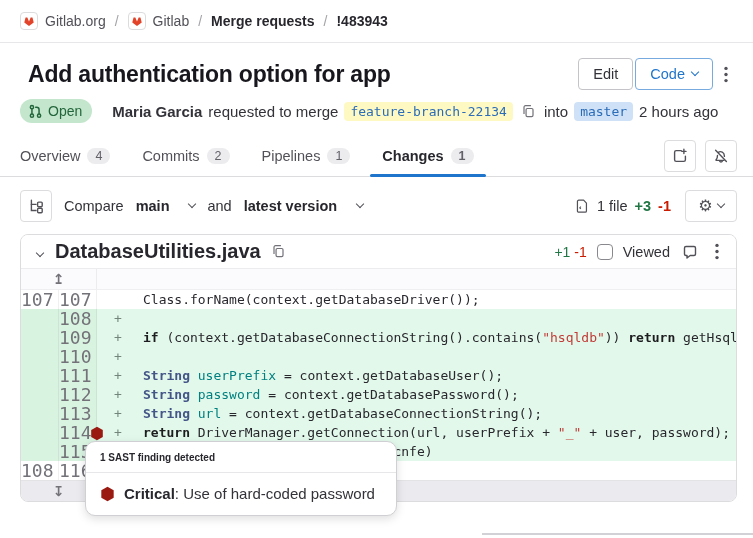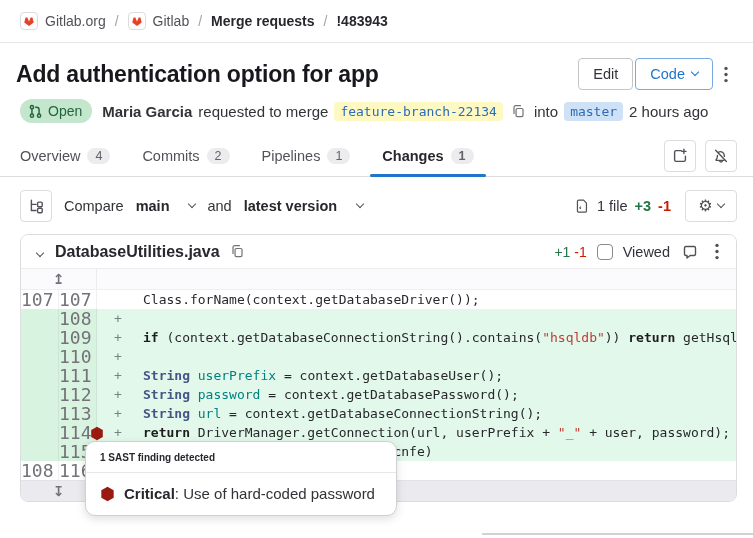--- a/index.html
+++ b/index.html
@@ -15,37 +15,37 @@
     font-size: 14px; color: #535158;
   }
   .crumb { display: inline-flex; align-items: center; gap: 7px; cursor: pointer; }
   .crumb.bold { font-weight: 700; color: #28272d; }
   .crumb-sep { color: #a4a3a8; }
   .avatar-box {
     width: 18px; height: 18px; border: 1px solid #dcdcde; border-radius: 4px;
     display: inline-flex; align-items: center; justify-content: center; background: #fff;
   }
   
-  .title-row { margin: 15px 16px 0 16px; display: flex; align-items: center; }
+  .title-row { margin: 15px 16px 0 28px; display: flex; align-items: center; }
   .title-row h1 { font-size: 23px; font-weight: 700; color: #18171d; letter-spacing: -0.2px; }
   .title-actions { margin-left: auto; display: flex; align-items: center; gap: 2px; }
   .btn {
     height: 32px; padding: 0 14px; border-radius: 4px; background: #fff;
     border: 1px solid #c4c4c8; font-size: 14.5px; color: #333238; cursor: pointer;
     display: inline-flex; align-items: center; gap: 7px; font-family: inherit;
   }
   .btn.code { border-color: #77aade; color: #1f75cb; font-weight: 400; }
   .icon-btn {
     width: 32px; height: 32px; border: 1px solid #dcdcde; border-radius: 4px;
     background: #fff; display: inline-flex; align-items: center; justify-content: center; cursor: pointer;
   }
   .kebab-btn { border: none; background: none; width: 22px; height: 32px; display: inline-flex; align-items: center; justify-content: center; cursor: pointer; }
   .chev { width: 6px; height: 6px; border-right: 1.6px solid currentColor; border-bottom: 1.6px solid currentColor; display: inline-block; transform: rotate(45deg); margin-top: -4px; }
   
-  .status-row { margin: 9px 20px 0; display: flex; align-items: center; gap: 10px; font-size: 15px; color: #333238; flex-wrap: nowrap; }
+  .status-row { margin: 9px 20px 0; display: flex; align-items: center; gap: 20px; font-size: 15px; color: #333238; flex-wrap: nowrap; }
   .badge-open {
     display: inline-flex; align-items: center; gap: 5px;
     background: #c3e6cd; color: #24663b; border-radius: 12px; height: 24px;
     padding: 0 10px 0 8px; font-size: 14px;
   }
   .status-text { display: inline-flex; align-items: center; gap: 6px; white-space: nowrap; }
   .branch-chip {
     font-family: "DejaVu Sans Mono", monospace; font-size: 13px; color: #2b6cb8;
     background: #fef9c3; border-radius: 4px; padding: 2px 6px; cursor: pointer;
   }
@@ -67,21 +67,21 @@
   .dd .chev { color: #535158; }
   .compare-right { margin-left: auto; display: flex; align-items: center; gap: 7px; }
   .stat-add { color: #217645; font-weight: 700; }
   .stat-del { color: #c91c00; font-weight: 700; }
   .gear-btn { width: 52px; height: 32px; border: 1px solid #dcdcde; border-radius: 4px; background: #fff; display: inline-flex; align-items: center; justify-content: center; gap: 5px; cursor: pointer; color: #535158; margin-left: 7px; }
   .gear-glyph { font-size: 16px; line-height: 1; font-family: "DejaVu Sans", sans-serif; }
   
   .diff-panel { margin: 0 16px 0 20px; border: 1px solid #dcdcde; border-radius: 8px; overflow: hidden; }
   .file-header { height: 34px; display: flex; align-items: center; padding: 0 12px; gap: 8px; background: #fff; border-bottom: 1px solid #ececef; }
   .file-toggle { border: none; background: none; cursor: pointer; color: #535158; padding: 2px 4px; }
-  .file-name { font-weight: 700; font-size: 16px; color: #28272d; }
+  .file-name { font-weight: 700; font-size: 20px; color: #28272d; }
   .fh-right { margin-left: auto; display: flex; align-items: center; gap: 10px; font-size: 14px; }
   .checkbox { width: 16px; height: 16px; border: 1.5px solid #89888d; border-radius: 4px; background: #fff; display: inline-block; cursor: pointer; }
   .viewed-label { font-size: 14.5px; color: #333238; }
   
   .d-row { display: flex; height: 19px; line-height: 19px; font-family: "DejaVu Sans Mono", monospace; font-size: 13px; }
   .num { flex: 0 0 38px; width: 38px; text-align: right; padding-right: 9px; color: #737278; cursor: pointer; font-size: 18px; }
   .num.old { border-right: 1px solid rgba(0,0,0,0.06); }
   .num.new { border-right: 1px solid rgba(0,0,0,0.06); position: relative; }
   .d-row.context .num, .d-row.context .d-code { background: #fff; }
   .d-row.add .num { background: #d9f3e1; }

